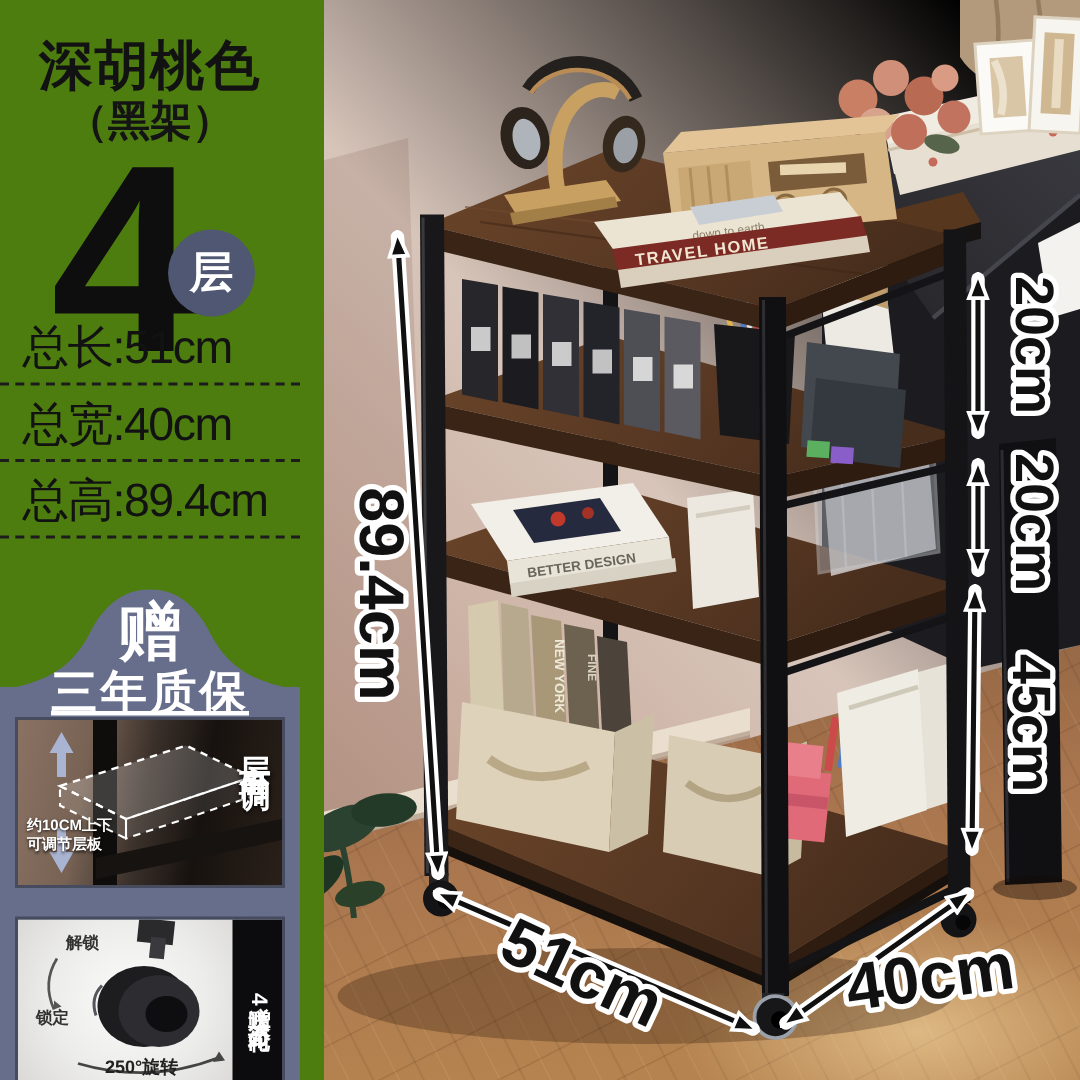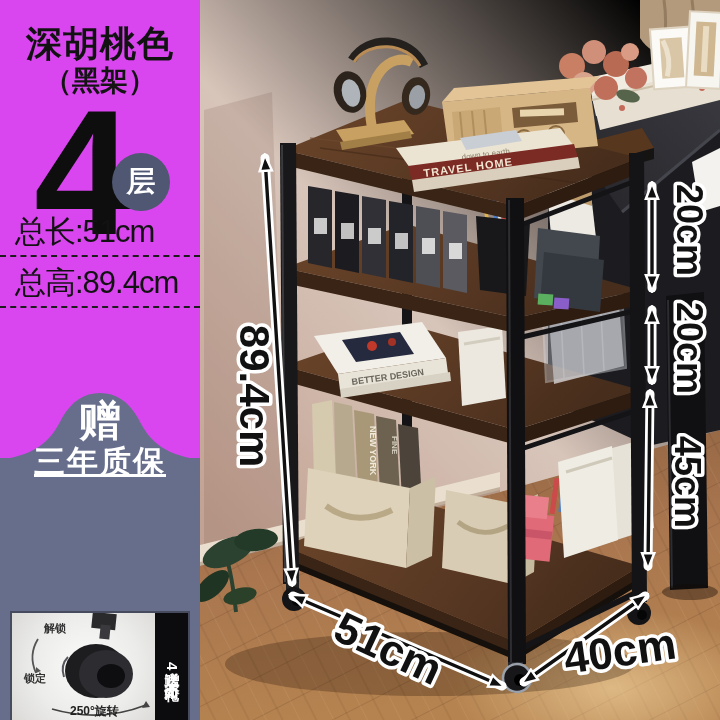--- a/index.html
+++ b/index.html
@@ -1,19 +1,19 @@
 <!DOCTYPE html>
 <html><head>
 <meta charset="utf-8">
 <style>
   html,body{margin:0;padding:0;background:#e8e8e8;}
   .stage{position:relative;width:720px;height:720px;overflow:hidden;background:#fff;
          font-family:"Liberation Sans","DejaVu Sans",sans-serif;}
   
-  .panel{position:absolute;left:0;top:0;width:200px;height:720px;background:#d946ef;z-index:2;}
+  .panel{position:absolute;left:0;top:0;width:200px;height:720px;background:#4d7c0f;z-index:2;padding-left:16px;}
   .p-title{position:absolute;top:20px;left:0;width:200px;text-align:center;
            font-size:36px;font-weight:900;color:#121212;letter-spacing:1px;}
   .p-sub{position:absolute;top:62px;left:0;width:200px;text-align:center;
          font-size:28px;font-weight:700;color:#141414;}
   .big-tier{position:absolute;top:84px;left:34px;font-size:178px;line-height:1;
             font-weight:900;color:#0e0e0e;letter-spacing:-6px;}
   .tier-badge{position:absolute;top:153px;left:112px;width:58px;height:58px;border-radius:50%;
               background:#4f5772;color:#fff;font-size:29px;font-weight:700;
               display:flex;align-items:center;justify-content:center;}
   .spec-list{position:absolute;top:206px;left:0;width:200px;}
@@ -50,31 +50,48 @@
 
 <div class="stage">
 
   <div class="panel">
     <div class="p-title">深胡桃色</div>
     <div class="p-sub">（黑架）</div>
     <div class="big-tier">4</div>
     <div class="tier-badge">层</div>
     <div class="spec-list">
       <div class="spec-row">总长:51cm</div>
+      <div class="spec-row">总宽:40cm</div>
       <div class="spec-row">总高:89.4cm</div>
     </div>
 
     <div class="gift">
       <svg class="dome" width="200" height="74" viewBox="0 0 200 74">
         <path d="M0,72 C40,66 52,50 62,30 C72,13 84,5 100,5 C116,5 128,13 138,30 C148,50 160,66 200,72 L200,74 L0,74 Z" fill="#666e8c"></path>
       </svg>
       <div class="slab"></div>
       <div class="gift-char">赠</div>
       <div class="warranty">三年质保</div>
 
+      <div class="thumb thumb1">
+        <svg width="176" height="110" viewBox="0 0 176 110">
+          <rect x="50" y="0" width="16" height="110" fill="#0e0d0c"></rect>
+          <polygon points="52,92 176,66 176,80 52,106" fill="#171310"></polygon>
+          <polygon points="28,44 112,17 156,38 72,66" fill="rgba(255,255,255,0.20)" stroke="#fff" stroke-width="1.6" stroke-dasharray="5 4"></polygon>
+          <polygon points="28,44 72,66 72,79 28,57" fill="rgba(255,255,255,0.12)" stroke="#fff" stroke-width="1.4" stroke-dasharray="5 4"></polygon>
+          <polygon points="72,66 156,38 156,51 72,79" fill="rgba(255,255,255,0.10)" stroke="#fff" stroke-width="1.4" stroke-dasharray="5 4"></polygon>
+          <path d="M21,22 L29,8 L37,22 L32,22 L32,38 L26,38 L26,22 Z" fill="#a9b3d2"></path>
+          <path d="M21,88 L29,102 L37,88 L32,88 L32,72 L26,72 L26,88 Z" fill="#a9b3d2"></path>
+        </svg>
+        <div class="t1-caption">
+          <div>约10CM上下</div>
+          <div>可调节层板</div>
+        </div>
+        <div class="t1-side">层高可调</div>
+      </div>
 
       <div class="thumb thumb2">
         <svg width="176" height="110" viewBox="0 0 176 110">
           <rect x="80" y="0" width="24" height="16" fill="#2a2a2c" transform="rotate(6 92 8)"></rect>
           <rect x="88" y="12" width="10" height="14" fill="#3a3a3e" transform="rotate(6 93 19)"></rect>
           <ellipse cx="84" cy="58" rx="31" ry="27" fill="#1d1d20"></ellipse>
           <ellipse cx="94" cy="61" rx="27" ry="24" fill="#2c2c31"></ellipse>
           <ellipse cx="99" cy="63" rx="14" ry="12" fill="#0e0e10"></ellipse>
           <path d="M56,44 q-8,8 -4,20" stroke="#55555c" stroke-width="2" fill="none"></path>
           <path d="M26,26 q-10,16 -2,34" stroke="#555" stroke-width="1.8" fill="none"></path>

